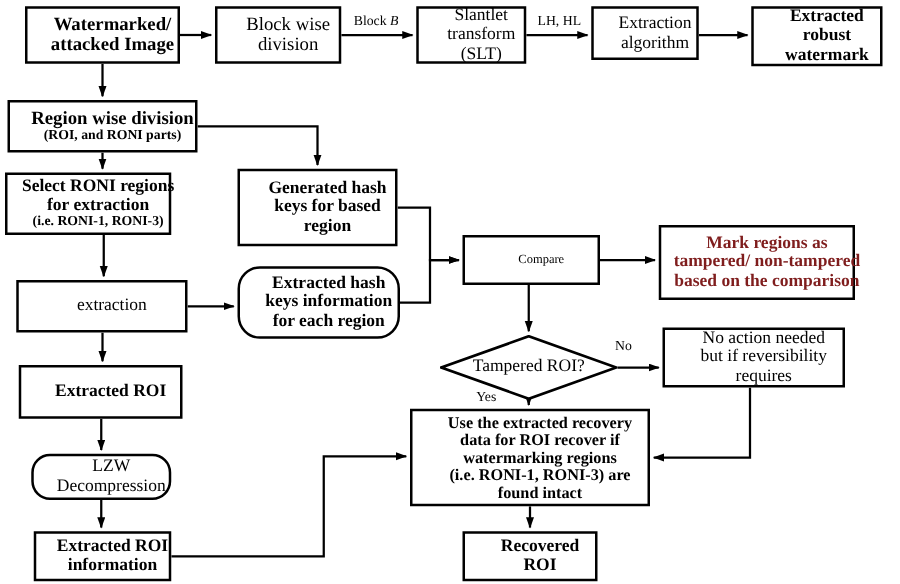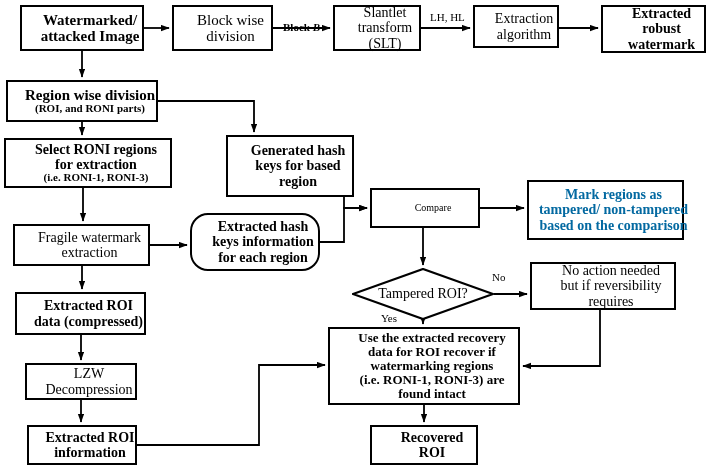--- a/index.html
+++ b/index.html
@@ -143,57 +143,55 @@
       </div>
       <div class="node bold" style="left: 601px; top: 5px; width: 105px; height: 48px; font-size: 14px; border-color: rgb(0, 0, 0); background: rgb(255, 255, 255); color: rgb(0, 0, 0); text-align: center;">
         <span class="ln">Extracted</span>
         <span class="ln">robust</span>
         <span class="ln">watermark</span>
       </div>
       <div class="node bold" style="left: 6px; top: 80px; width: 152px; height: 42px; font-size: 15px; border-color: rgb(0, 0, 0); background: rgb(255, 255, 255); color: rgb(0, 0, 0);">
         <span class="ln">Region wise division</span>
         <span class="ln" style="font-size: 11px; font-weight: bold;">(ROI, and RONI parts)</span>
       </div>
-      <div class="node bold" style="left: 4px; top: 138px; width: 168px; height: 50px; font-size: 14px; border-color: rgb(0, 0, 0); background: rgb(255, 255, 255); color: rgb(0, 0, 0); align-items: center;">
+      <div class="node bold" style="left: 4px; top: 138px; width: 133px; height: 50px; font-size: 14px; border-color: rgb(0, 0, 0); background: rgb(255, 255, 255); color: rgb(0, 0, 0); align-items: center;">
         <span class="ln">Select RONI regions</span>
         <span class="ln">for extraction</span>
         <span class="ln" style="font-size: 11px; font-weight: bold;">(i.e. RONI-1, RONI-3)</span>
       </div>
-      <div class="node bold" style="left: 190px; top: 135px; width: 128px; height: 62px; font-size: 14px; border-color: rgb(0, 0, 0); background: rgb(255, 255, 255); color: rgb(0, 0, 0); margin-left: 36px;">
+      <div class="node bold" style="left: 190px; top: 135px; width: 128px; height: 62px; font-size: 14px; border-color: rgb(0, 0, 0); background: rgb(255, 255, 255); color: rgb(0, 0, 0);">
         <span class="ln">Generated hash</span>
         <span class="ln">keys for based</span>
         <span class="ln">region</span>
       </div>
       <div class="node" style="left: 13px; top: 224px; width: 137px; height: 42px; font-size: 14px; border-color: rgb(0, 0, 0); background: rgb(255, 255, 255); color: rgb(0, 0, 0);">
-        <span class="ln">Fragile watermark</span>
         <span class="ln">extraction</span>
       </div>
       <div class="node bold" style="left: 190px; top: 213px; width: 130px; height: 58px; font-size: 14px; border-color: rgb(0, 0, 0); background: rgb(255, 255, 255); color: rgb(0, 0, 0); border-radius: 18px;">
         <span class="ln">Extracted hash</span>
         <span class="ln">keys information</span>
         <span class="ln">for each region</span>
       </div>
       <div class="node" style="left: 370px; top: 188px; width: 110px; height: 40px; font-size: 10px; border-color: rgb(0, 0, 0); background: rgb(255, 255, 255); color: rgb(0, 0, 0);">
         <span class="ln">Compare</span>
       </div>
-      <div class="node bold" style="left: 527px; top: 180px; width: 157px; height: 60px; font-size: 14px; border-color: rgb(0, 0, 0); background: rgb(255, 255, 255); color: #0369a1;">
+      <div class="node bold" style="left: 527px; top: 180px; width: 157px; height: 60px; font-size: 14px; border-color: rgb(0, 0, 0); background: rgb(255, 255, 255); color: #7f1d1d;">
         <span class="ln">Mark regions as</span>
         <span class="ln">tampered/ non-tampered</span>
         <span class="ln">based on the comparison</span>
       </div>
       <div class="node bold" style="left: 15px; top: 292px; width: 131px; height: 43px; font-size: 14px; border-color: rgb(0, 0, 0); background: rgb(255, 255, 255); color: rgb(0, 0, 0);">
         <span class="ln">Extracted ROI</span>
-        <span class="ln">data (compressed)</span>
       </div>
       <div class="node" style="left: 530px; top: 262px; width: 146px; height: 48px; font-size: 14px; border-color: rgb(0, 0, 0); background: rgb(255, 255, 255); color: rgb(0, 0, 0);">
         <span class="ln">No action needed</span>
         <span class="ln">but if reversibility</span>
         <span class="ln">requires</span>
       </div>
-      <div class="node" style="left: 25px; top: 363px; width: 112px; height: 37px; font-size: 14px; border-color: rgb(0, 0, 0); background: rgb(255, 255, 255); color: rgb(0, 0, 0);">
+      <div class="node" style="left: 25px; top: 363px; width: 112px; height: 37px; font-size: 14px; border-color: rgb(0, 0, 0); background: rgb(255, 255, 255); color: rgb(0, 0, 0); border-radius: 15px;">
         <span class="ln">LZW</span>
         <span class="ln">Decompression</span>
       </div>
       <div class="node bold" style="left: 328px; top: 327px; width: 192px; height: 78px; font-size: 13px; border-color: rgb(0, 0, 0); background: rgb(255, 255, 255); color: rgb(0, 0, 0);">
         <span class="ln">Use the extracted recovery</span>
         <span class="ln">data for ROI recover if</span>
         <span class="ln">watermarking regions</span>
         <span class="ln">(i.e. RONI-1, RONI-3) are</span>
         <span class="ln">found intact</span>
       </div>
@@ -206,19 +204,19 @@
         <span class="ln">ROI</span>
       </div>
       <div class="diamond" style="left: 352px; top: 268px; width: 142px; height: 52px; text-align: right;">
         <svg class="dshape" viewBox="0 0 142 52" preserveAspectRatio="none">
           <polygon points="71,1 141,26 71,51 1,26" fill="#ffffff" stroke="#000000" stroke-width="2.2" vector-effect="non-scaling-stroke"></polygon>
         </svg>
         <span class="dlabel" style="font-size: 14px;">Tampered ROI?</span>
       </div>
     </div>
   <div id="labels-layer">
-      <span class="edge-label" style="left: 283px; top: 21px; font-size: 11px; font-weight: bold;"><span>Block </span><span style="font-style: italic;">B</span></span>
+      <span class="edge-label" style="left: 283px; top: 11px; font-size: 11px; font-weight: normal;"><span>Block </span><span style="font-style: italic;">B</span></span>
       <span class="edge-label" style="left: 430px; top: 11px; font-size: 11px; font-weight: normal;">LH, HL</span>
       <span class="edge-label" style="left: 492px; top: 271px; font-size: 11px; font-weight: normal;">No</span>
       <span class="edge-label" style="left: 381px; top: 312px; font-size: 11px; font-weight: normal;">Yes</span>
     </div>
 
 </div>
 
 </body></html>

